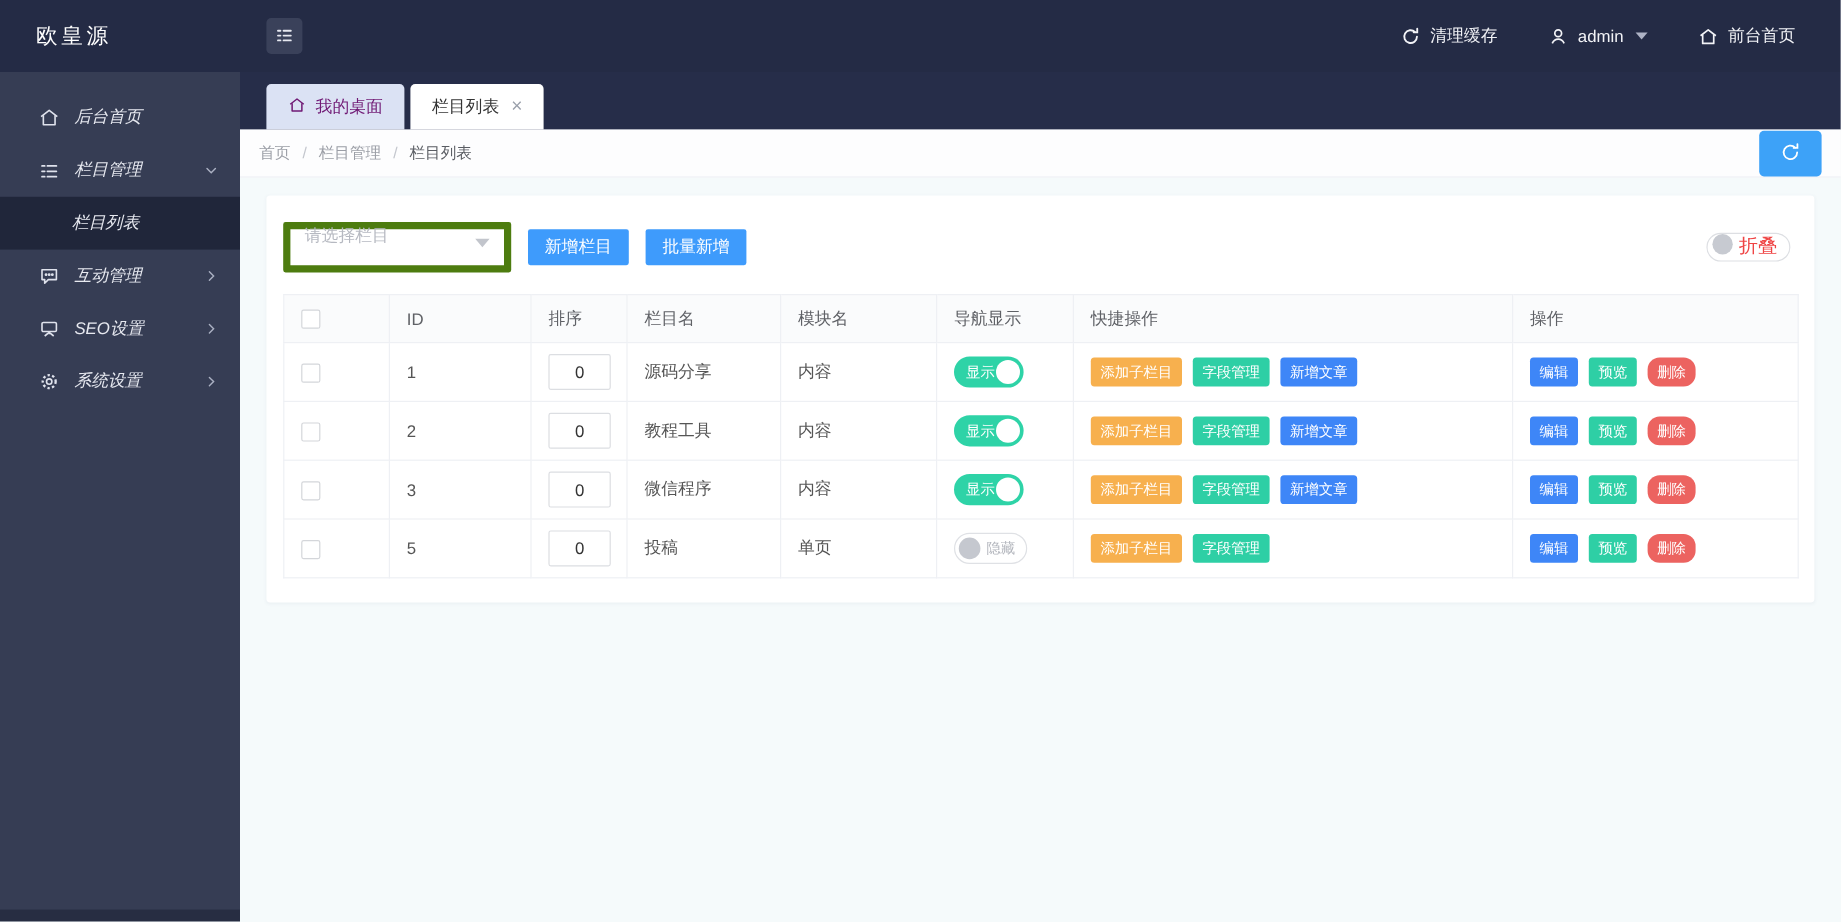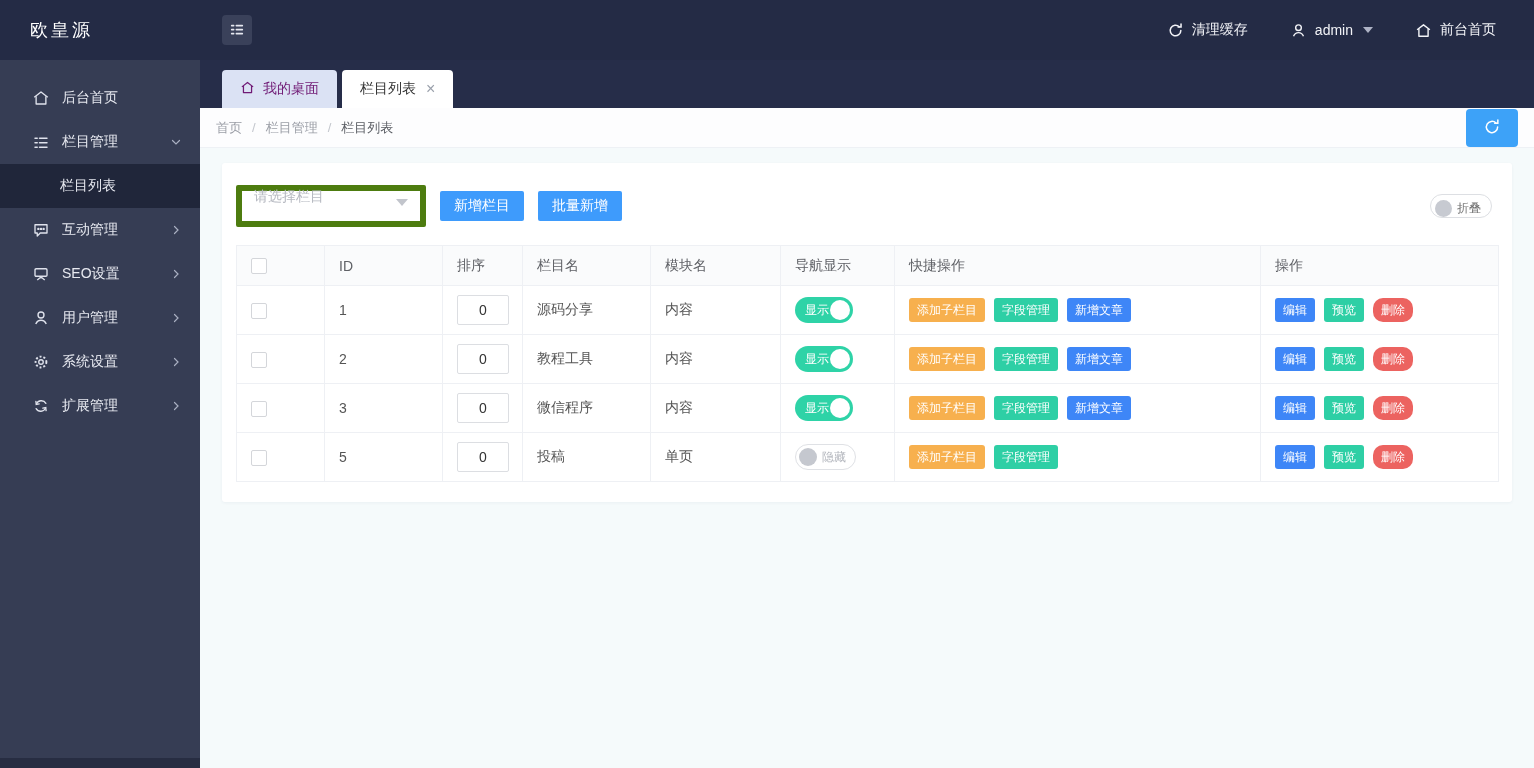--- a/index.html
+++ b/index.html
@@ -15,21 +15,21 @@
   .top-action { display:flex; align-items:center; gap:8px; color:#f2f3f7; cursor:pointer; }
   .top-action svg { display:block; }
   .caret-down { width:0; height:0; border-left:5px solid transparent; border-right:5px solid transparent; border-top:6px solid #aeb3c5; margin-left:2px; }
 
   
   .body { flex:1; display:flex; min-height:0; }
   .sidebar { width:200px; flex-shrink:0; background:#363d54; padding-top:16px; position:relative; color:#e7e9f0; }
   .sidebar-strip { position:absolute; left:0; bottom:0; width:100%; height:10px; background:#272d42; }
   .side-item { height:44px; display:flex; align-items:center; padding:0 18px 0 32px; cursor:pointer; font-size:14px; }
   .side-item .side-icon { width:18px; height:18px; margin-right:12px; color:#dfe2ec; display:flex; align-items:center; }
-  .side-item .side-label { flex:1; }
+  .side-item .side-label { flex:1;font-style:italic; }
   .side-chevron { color:#aab0c2; display:flex; }
   .side-item.active { background:#20263a; }
   .side-sub { padding-left:60px; }
 
   
   .main { flex:1; display:flex; flex-direction:column; min-width:0; background:#f5fafb; }
   .tabstrip { height:48px; flex-shrink:0; background:#262d49; display:flex; align-items:flex-end; padding-left:22px; gap:5px; }
   .tab { height:38px; display:flex; align-items:center; gap:8px; padding:0 18px; border-radius:4px 4px 0 0; font-size:14px; cursor:pointer; }
   .tab-desktop { background:#dbe2f4; color:#701a75; }
   .tab-active { background:#ffffff; color:#333; }
@@ -42,21 +42,21 @@
   .bc-refresh { position:absolute; right:16px; top:1px; width:52px; height:38px; border:none; background:#3da2f8; border-radius:4px; color:#fff; display:flex; align-items:center; justify-content:center; cursor:pointer; }
 
   .content { flex:1; padding:15px 22px; overflow:hidden; }
   .card { background:#fff; border-radius:3px; box-shadow:0 1px 3px rgba(60,80,120,.06); padding:22px 14px 20px; }
 
   
   .toolbar { display:flex; align-items:center; position:relative; }
   .select { width:190px; height:36px; border:6px solid #4d7c0f; border-radius:2px; background:#fff; display:flex; align-items:flex-end; padding:15px 12px; color:#b6b9c1; cursor:pointer; }
   .select-caret { margin-left:auto; width:0; height:0; border-left:6px solid transparent; border-right:6px solid transparent; border-top:7px solid #c2c5cc; }
   .btn-primary { height:30px; padding:0 14px; margin-left:14px; background:#3e9bfc; border:none; border-radius:2px; color:#fff; font-size:14px; cursor:pointer; font-family:inherit; }
-  .collapse-toggle { position:absolute; right:6px; display:flex; align-items:flex-end; gap:5px; height:24px; padding:0 10px 0 4px; border:1px solid #dddfe3; border-radius:13px; background:#fff; color:#737373; font-size:12px; cursor:pointer; }
+  .collapse-toggle { position:absolute; right:6px; display:flex; align-items:flex-start; gap:5px; height:24px; padding:0 10px 0 4px; border:1px solid #dddfe3; border-radius:13px; background:#fff; color:#ef4444; font-size:16px; cursor:pointer; }
   .collapse-toggle .dot { width:17px; height:17px; border-radius:50%; background:#c7cad1; }
 
   
   .grid-table { width:1262px; margin-top:18px; border-collapse:collapse; table-layout:fixed; font-size:14px; }
   .grid-table th, .grid-table td { border:1px solid #eef0f4; padding:0 14px; text-align:left; }
   .grid-table th { height:40px; background:#fafbfc; color:#5f6166; font-weight:normal; }
   .grid-table td { height:49px; color:#555; background:#fff; }
   .col-check { width:88px; } .col-id { width:118px; } .col-sort { width:80px; }
   .col-name { width:128px; } .col-module { width:130px; } .col-nav { width:114px; }
   .col-quick { width:366px; } .col-op { width:238px; }
@@ -190,56 +190,26 @@
         </span>
         <span class="side-label">SEO设置</span>
         <span class="side-chevron">
           <svg width="12" height="12" viewBox="0 0 24 24" fill="none" stroke="currentColor" stroke-width="2.4" stroke-linecap="round">
               <polyline points="9 5 16 12 9 19"></polyline>
             </svg>
         </span>
       </div>
       <div class="side-item">
         <span class="side-icon">
-          <svg width="18" height="18" viewBox="0 0 24 24" fill="none" stroke="currentColor" stroke-width="1.8">
-              <circle cx="12" cy="8" r="4"></circle>
-              <path d="M5 20c1.5-3.5 4-5 7-5s5.5 1.5 7 5"></path>
-            </svg>
-        </span>
-        <span class="side-label">用户管理</span>
-        <span class="side-chevron">
-          <svg width="12" height="12" viewBox="0 0 24 24" fill="none" stroke="currentColor" stroke-width="2.4" stroke-linecap="round">
-              <polyline points="9 5 16 12 9 19"></polyline>
-            </svg>
-        </span>
-      </div>
-      <div class="side-item">
-        <span class="side-icon">
           <svg width="18" height="18" viewBox="0 0 24 24" fill="none" stroke="currentColor">
               <circle cx="12" cy="12" r="7.2" stroke-width="2.6" stroke-dasharray="2.6 2.6"></circle>
               <circle cx="12" cy="12" r="3" stroke-width="1.8"></circle>
             </svg>
         </span>
         <span class="side-label">系统设置</span>
-        <span class="side-chevron">
-          <svg width="12" height="12" viewBox="0 0 24 24" fill="none" stroke="currentColor" stroke-width="2.4" stroke-linecap="round">
-              <polyline points="9 5 16 12 9 19"></polyline>
-            </svg>
-        </span>
-      </div>
-      <div class="side-item">
-        <span class="side-icon">
-          <svg width="18" height="18" viewBox="0 0 24 24" fill="none" stroke="currentColor" stroke-width="1.8" stroke-linecap="round">
-              <path d="M18.5 8.5a7 7 0 0 0-12.6 1"></path>
-              <polyline points="5.2 5.8 5.7 9.8 9.6 9.1"></polyline>
-              <path d="M5.5 15.5a7 7 0 0 0 12.6-1"></path>
-              <polyline points="18.8 18.2 18.3 14.2 14.4 14.9"></polyline>
-            </svg>
-        </span>
-        <span class="side-label">扩展管理</span>
         <span class="side-chevron">
           <svg width="12" height="12" viewBox="0 0 24 24" fill="none" stroke="currentColor" stroke-width="2.4" stroke-linecap="round">
               <polyline points="9 5 16 12 9 19"></polyline>
             </svg>
         </span>
       </div>
       <div class="sidebar-strip"></div>
     </aside>
 
     <main class="main">

